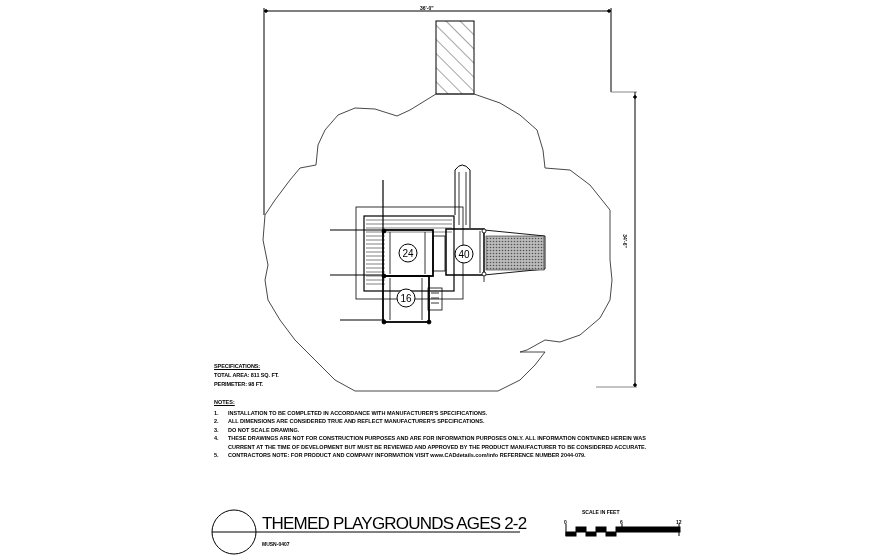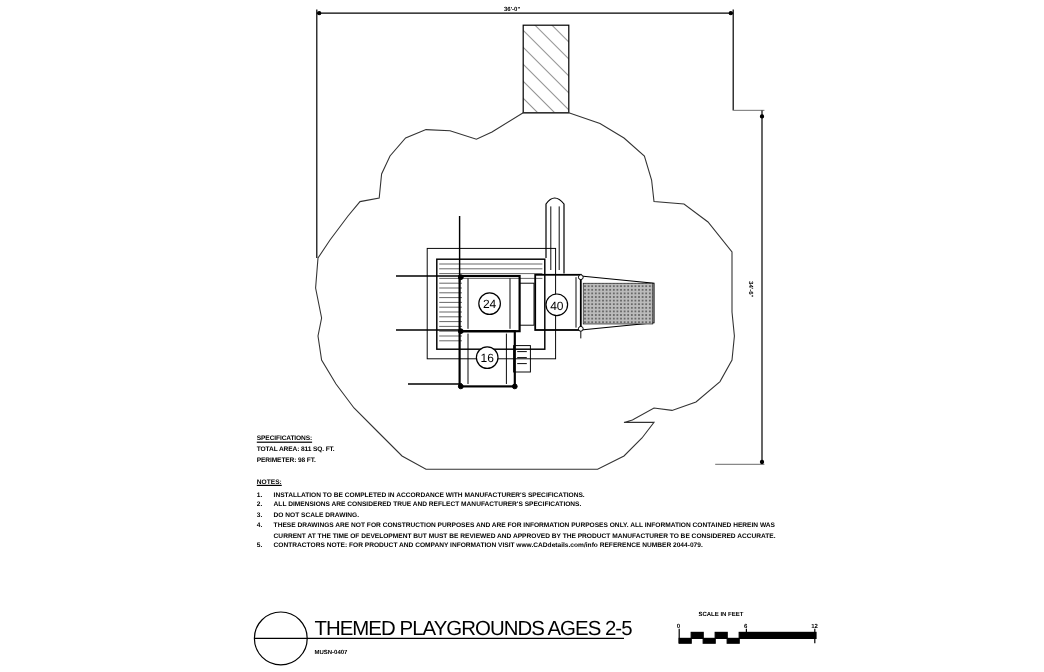--- a/index.html
+++ b/index.html
@@ -174,19 +174,19 @@
         <span class="n">4.</span>
         <span class="t">THESE DRAWINGS ARE NOT FOR CONSTRUCTION PURPOSES AND ARE FOR INFORMATION PURPOSES ONLY. ALL INFORMATION CONTAINED HEREIN WAS CURRENT AT THE TIME OF DEVELOPMENT BUT MUST BE REVIEWED AND APPROVED BY THE PRODUCT MANUFACTURER TO BE CONSIDERED ACCURATE.</span>
       </li>
     <li>
         <span class="n">5.</span>
         <span class="t">CONTRACTORS NOTE: FOR PRODUCT AND COMPANY INFORMATION VISIT www.CADdetails.com/info REFERENCE NUMBER 2044-079.</span>
       </li>
   </ol>
 </div>
 
-<div class="title">THEMED PLAYGROUNDS AGES 2-5</div>
+<div class="title">THEMED PLAYGROUNDS AGES 2-2</div>
 <div class="code">MUSN-0407</div>
 
 <div class="scale-lbl">SCALE IN FEET</div>
 <div class="scale-n" style="left:564px">0</div>
 <div class="scale-n" style="left:620px">6</div>
 <div class="scale-n" style="left:676px">12</div>
 
 </body></html>

